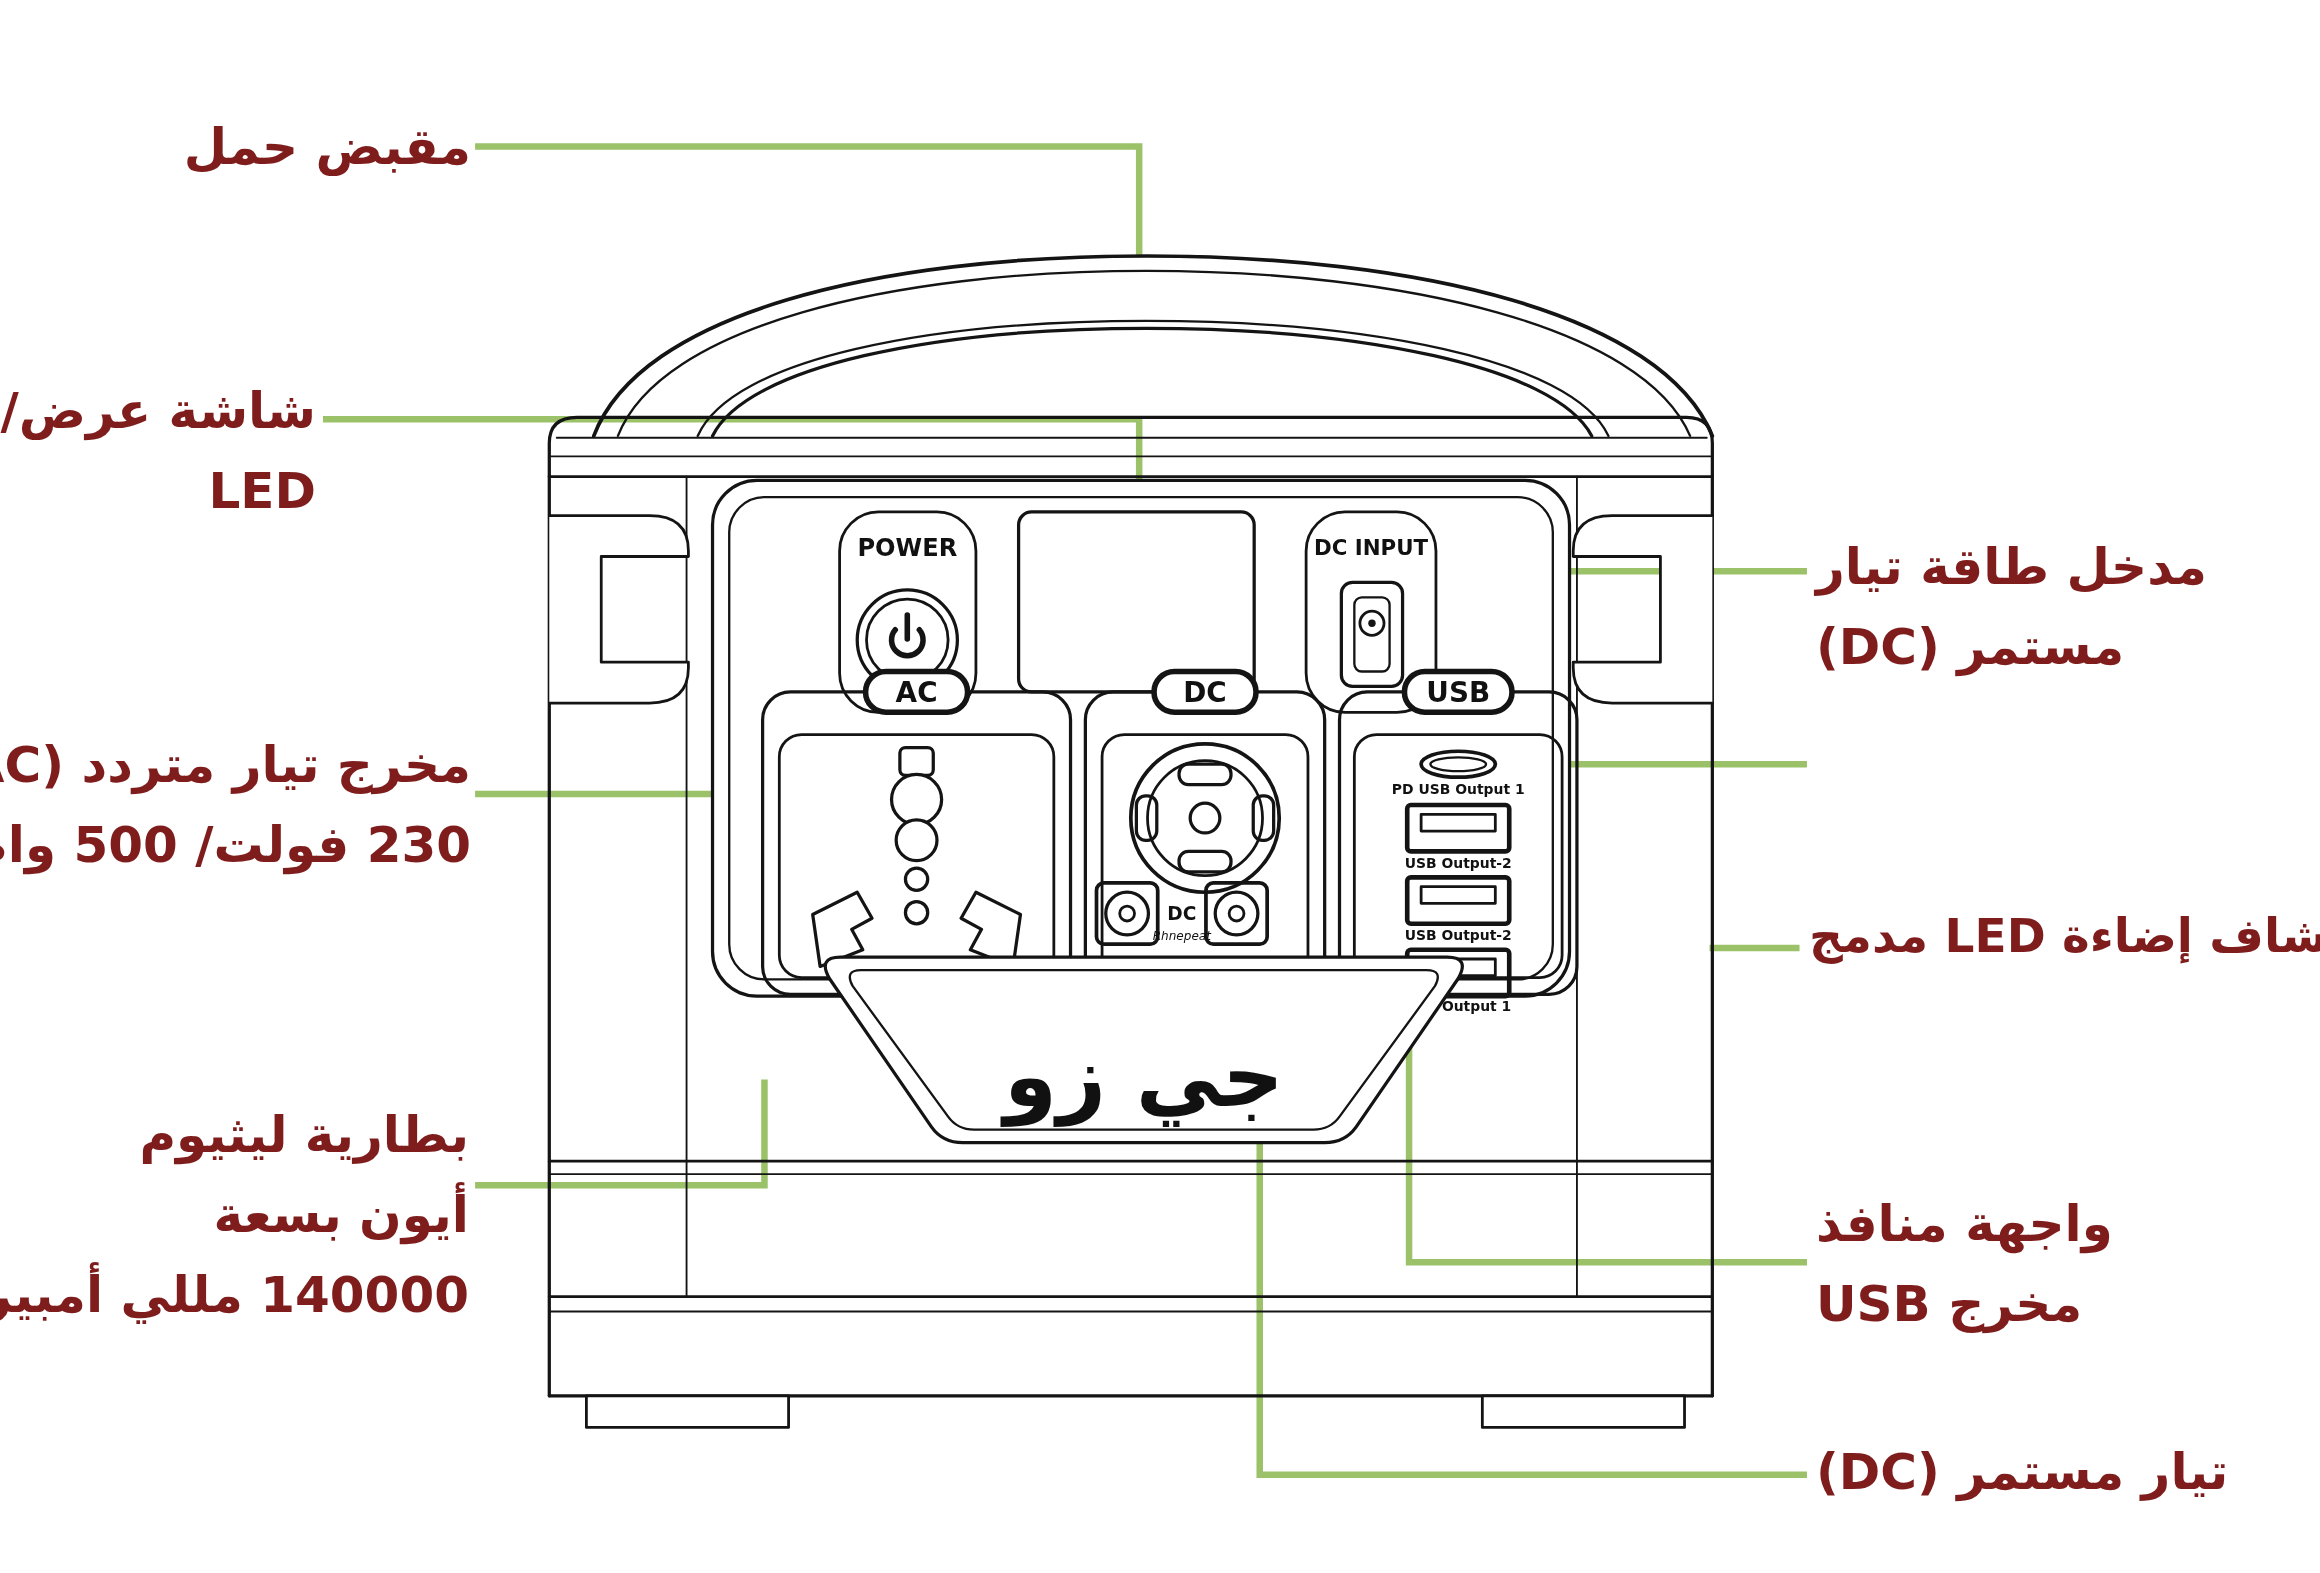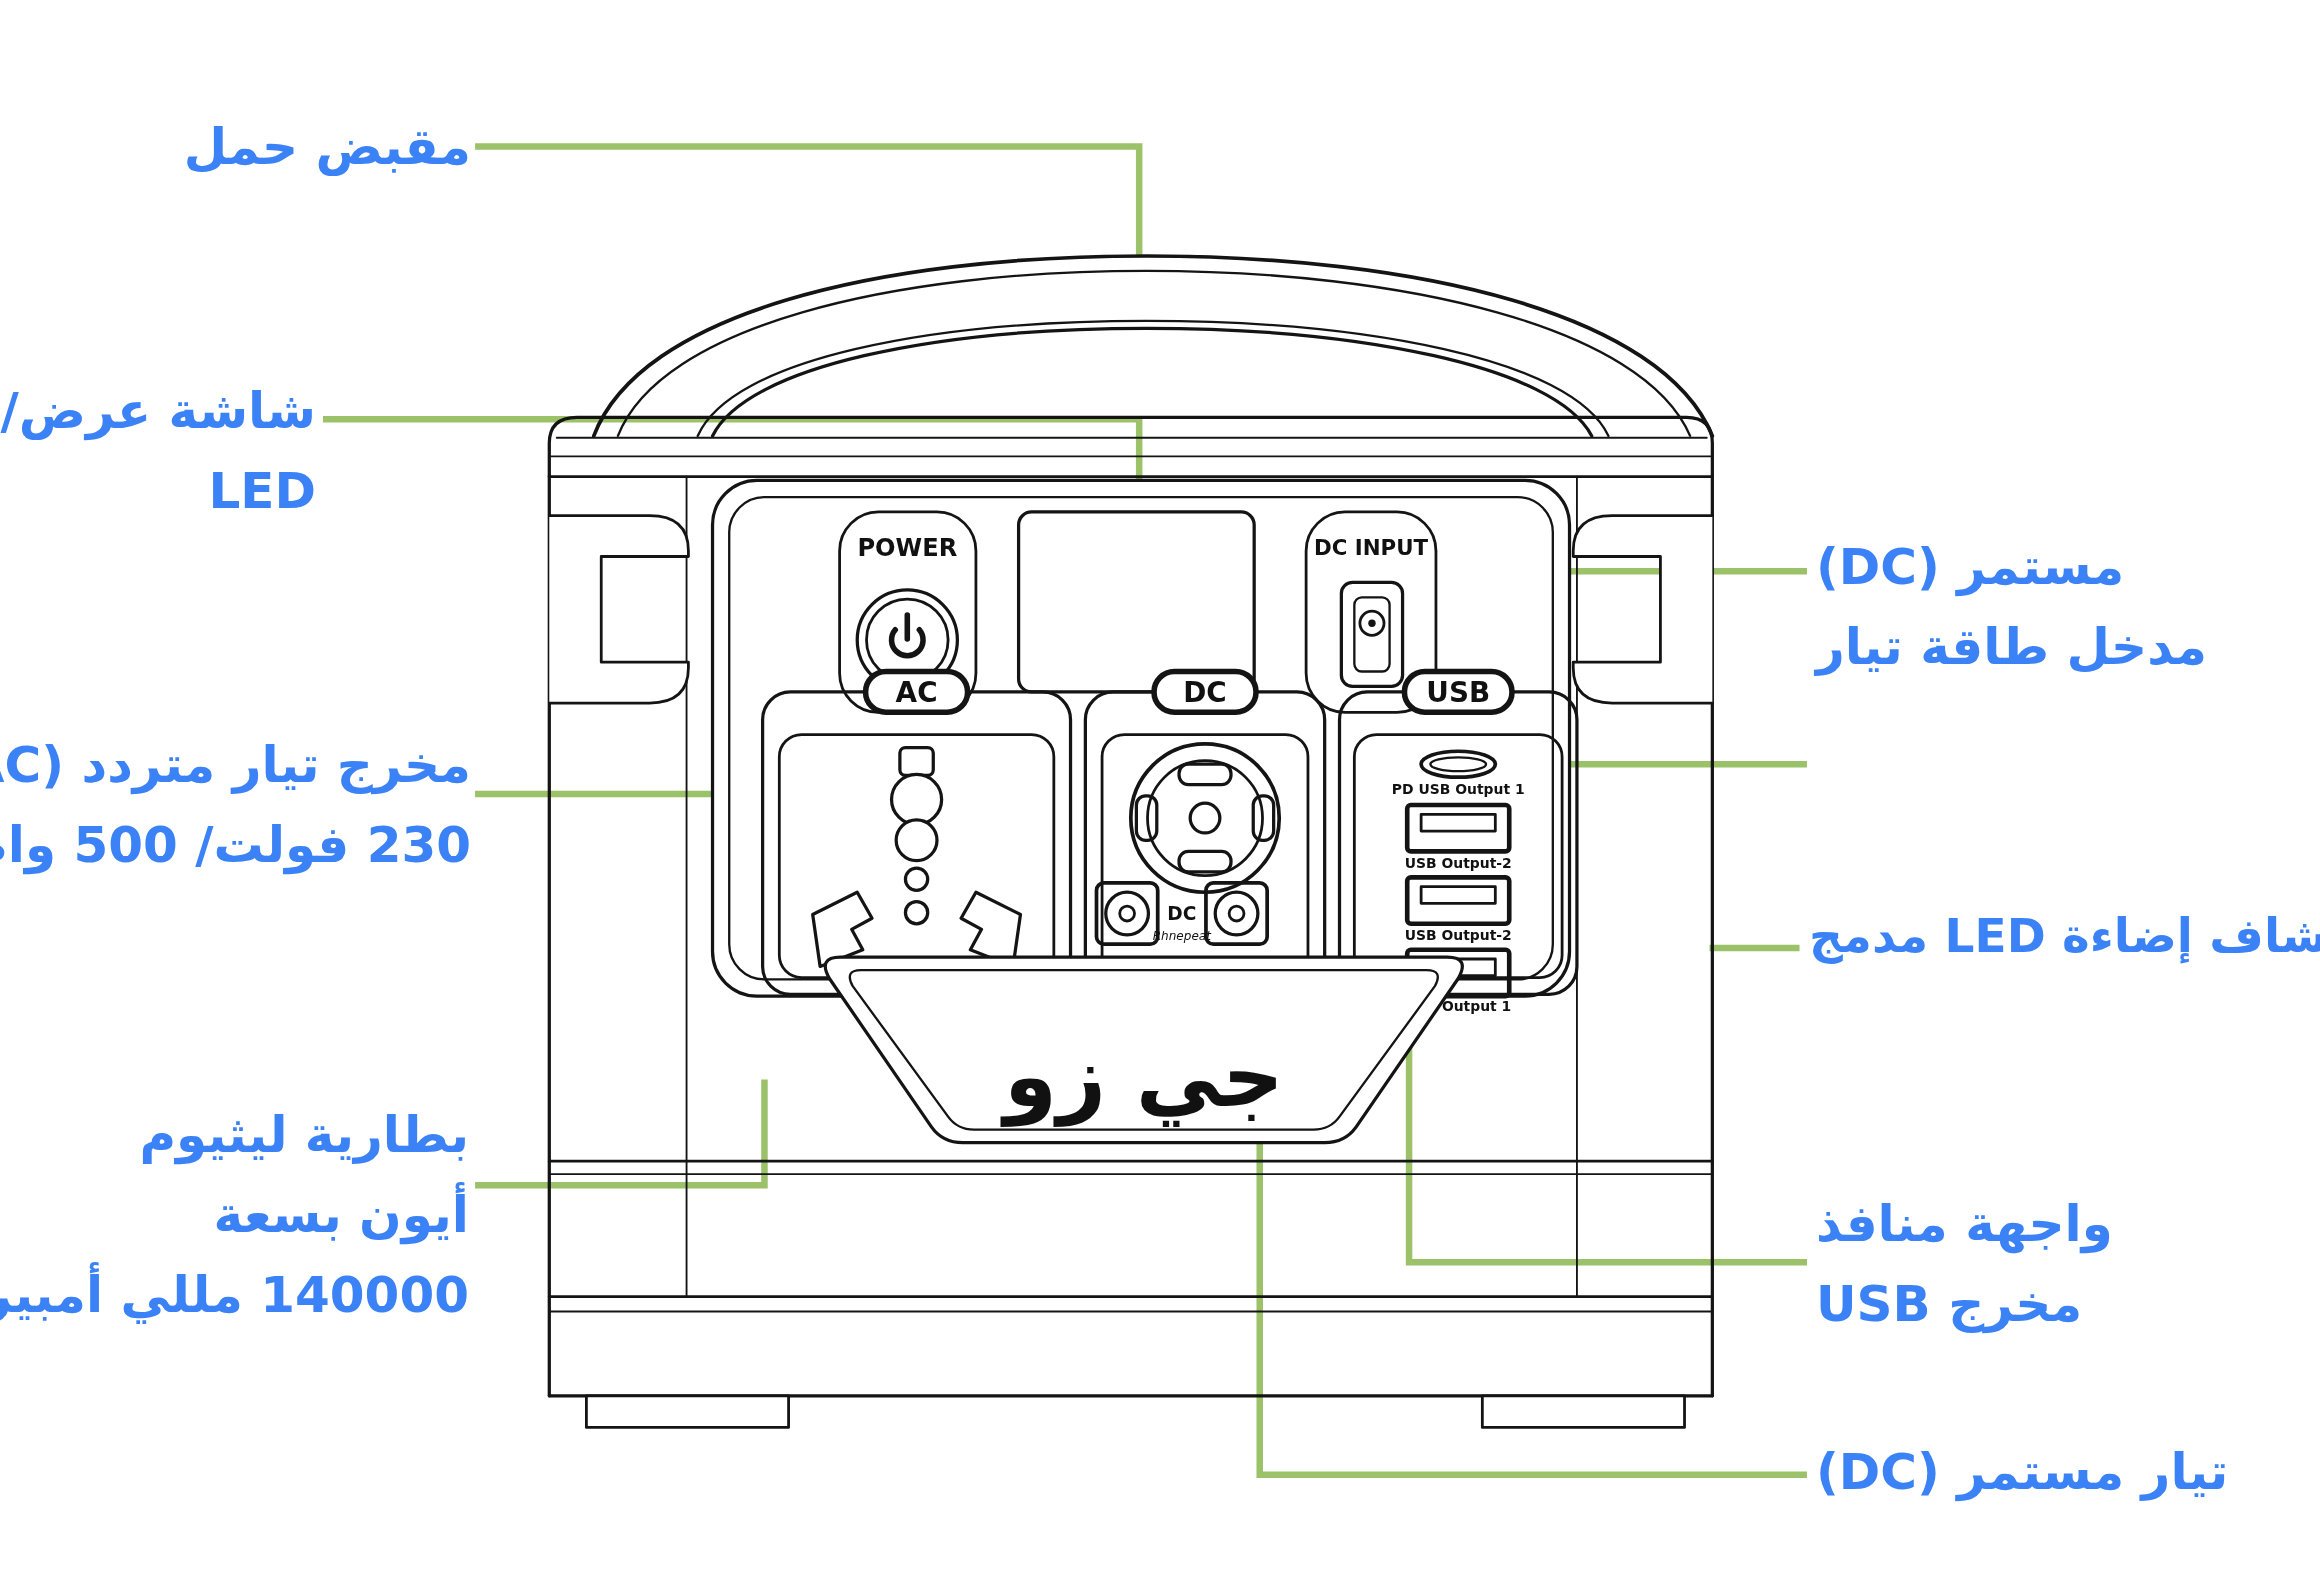--- a/index.html
+++ b/index.html
@@ -2,21 +2,21 @@
 <html lang="ar" style="font-size:15px"><head>
 <meta charset="utf-8">
 <style>
   html,body{margin:0;padding:0;background:#ffffff;}
   .stage{
     position:relative;width:2321px;height:1573px;background:#ffffff;overflow:hidden;
     font-family:"DejaVu Sans",sans-serif;
   }
   .art{position:absolute;left:0;top:0;}
   .callout{
-    position:absolute;direction:rtl;color:#3b82f6;font-weight:bold;
+    position:absolute;direction:rtl;color:#7f1d1d;font-weight:bold;
     font-size:50px;line-height:1.6;white-space:nowrap;
   }
   .callout.left-side{text-align:right;}
   .callout.right-side{text-align:left;}
   .callout.small{font-size:47px;}
   svg text{font-family:"DejaVu Sans",sans-serif;fill:#111111;}
 </style>
 </head>
 <body>
 
@@ -192,22 +192,22 @@
     <div>230 فولت/ 500 واط</div>
   </div>
 
   <div class="callout left-side" style="right:1852px;top:1095px;">
     <div>بطارية ليثيوم</div>
     <div>أيون بسعة</div>
     <div>140000 مللي أمبير</div>
   </div>
 
   <div class="callout right-side" style="left:1816px;top:527px;">
+    <div>مدخل طاقة تيار</div>
     <div>مستمر (DC)</div>
-    <div>مدخل طاقة تيار</div>
   </div>
 
 
   <div class="callout right-side small" style="left:1809px;top:898px;">
     <div>كشاف إضاءة LED مدمج</div>
   </div>
 
   <div class="callout right-side" style="left:1816px;top:1184px;">
     <div>واجهة منافذ</div>
     <div>مخرج USB</div>

